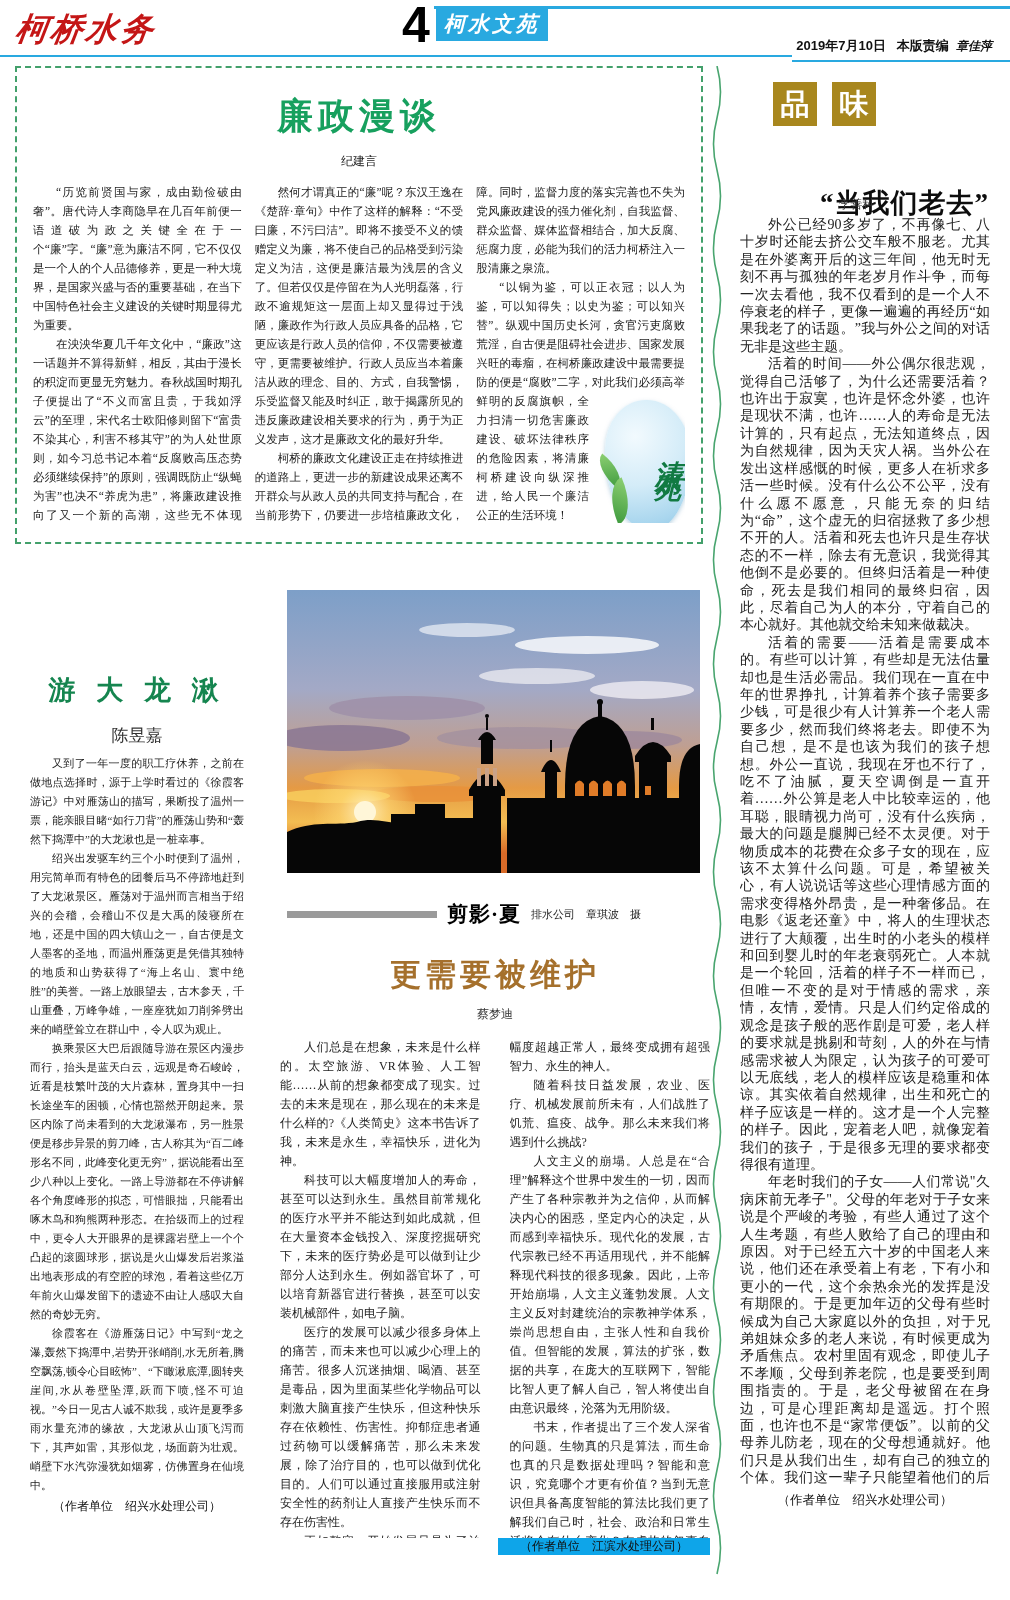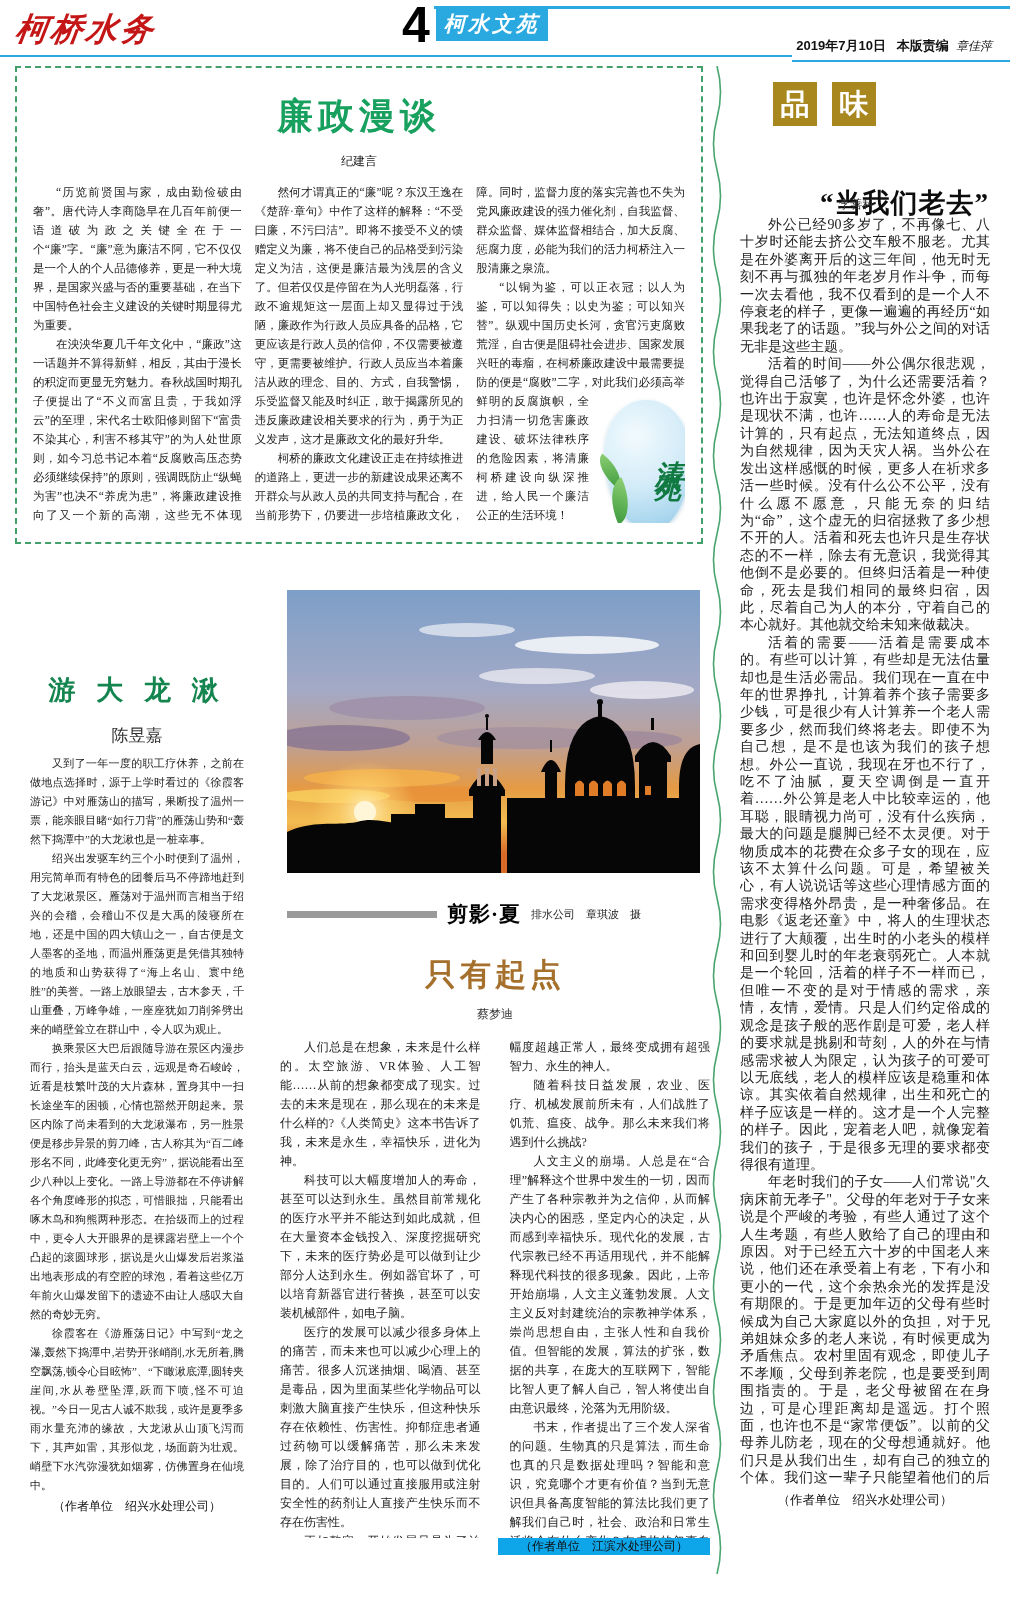--- a/index.html
+++ b/index.html
@@ -13,28 +13,28 @@
   .hline-top{left:434px;right:0;top:6px;height:3px;}
   .hline-bl{left:0;top:55px;width:792px;height:2px;}
   .hline-br{left:792px;right:0;top:60px;height:2px;}
   .pageno{position:absolute;left:402px;top:-4px;font-size:50px;font-weight:900;
           font-family:"Liberation Sans","DejaVu Sans",sans-serif;color:#000;}
   .section-box{position:absolute;left:436px;top:7px;width:112px;height:34px;background:#29a9e0;
                color:#fff;font-size:21px;font-style:italic;font-weight:bold;text-align:center;
                line-height:34px;letter-spacing:3px;}
   .dateline{position:absolute;right:18px;top:37px;font-size:13px;font-weight:bold;color:#111;
             font-family:"Liberation Sans","DejaVu Sans",sans-serif;}
-  .dateline .editor{font-weight:normal;font-style:italic;font-size:12px;}
+  .dateline .editor{font-weight:bold;font-style:italic;font-size:12px;}
   
   .lz-box{position:absolute;left:15px;top:66px;width:688px;height:478px;border:2px dashed #43a06b;
           box-sizing:border-box;}
   .lz-title{margin:24px 0 0 0;text-align:center;font-size:36px;font-weight:bold;color:#17a05e;
             letter-spacing:5px;}
   .lz-author{margin-top:12px;text-align:center;font-size:12px;color:#222;}
-  .lz-cols{display:flex;gap:13px;padding:13px 16px 0 16px;}
+  .lz-cols{display:flex;gap:13px;padding:13px 16px 0 16px;justify-content:flex-end;}
   .lz-col{flex:1;font-size:11.5px;line-height:19px;text-align:justify;height:340px;overflow:hidden;}
   p{margin:0;}
   .ind{text-indent:2em;}
   
   .qsy{float:right;width:98px;height:146px;position:relative;margin:4px -8px 0 6px;}
   .qsy-blob{position:absolute;right:2px;top:4px;width:86px;height:130px;
             border-radius:48% 52% 46% 54%/38% 44% 58% 60%;
             background:radial-gradient(circle at 35% 28%,#f2fafe 0%,#d4ecf8 45%,#a9d6ee 80%,#8cc3e2 100%);
             box-shadow:0 2px 4px rgba(120,170,200,.5);}
   .qsy-leaf{position:absolute;background:linear-gradient(135deg,#8ccf72,#3f9b3f);
@@ -231,21 +231,21 @@
       </g>
     </svg>
   </div>
   <div class="caption">
     <div class="cap-bar"></div>
     <div class="cap-title">剪影·夏</div>
     <div class="cap-credit">排水公司　章琪波　摄</div>
   </div>
 
   <div class="wl">
-    <div class="wl-title">只有起点</div>
+    <div class="wl-title">更需要被维护</div>
     <div class="wl-author">蔡梦迪</div>
     <div class="wl-cols">
       <div class="wl-col">
         <p class="ind">人们总是在想象，未来是什么样的。太空旅游、VR体验、人工智能……从前的想象都变成了现实。过去的未来是现在，那么现在的未来是什么样的?《人类简史》这本书告诉了我，未来是永生，幸福快乐，进化为神。</p>
         <p class="ind">科技可以大幅度增加人的寿命，甚至可以达到永生。虽然目前常规化的医疗水平并不能达到如此成就，但在大量资本金钱投入、深度挖掘研究下，未来的医疗势必是可以做到让少部分人达到永生。例如器官坏了，可以培育新器官进行替换，甚至可以安装机械部件，如电子脑。</p>
         <p class="ind">医疗的发展可以减少很多身体上的痛苦，而未来也可以减少心理上的痛苦。很多人沉迷抽烟、喝酒、甚至是毒品，因为里面某些化学物品可以刺激大脑直接产生快乐，但这种快乐存在依赖性、伤害性。抑郁症患者通过药物可以缓解痛苦，那么未来发展，除了治疗目的，也可以做到优化目的。人们可以通过直接服用或注射安全性的药剂让人直接产生快乐而不存在伤害性。</p>
         <p class="ind">正如整容一开始发展只是为了治疗面部创伤，随着整容的发展，人们不再满足于丑变正常，而是希望由正常变成了美丽，提高颜值。治疗最终都会演变成进化：例如，富人可以筛选基因改变后代，生出含有更少基因缺陷的孩子，可以通过医疗改变样貌、改善体力、提高智力、开拓能力，在各方面都可以大</p>
       </div>
       <div class="wl-col">
         <p>幅度超越正常人，最终变成拥有超强智力、永生的神人。</p>

